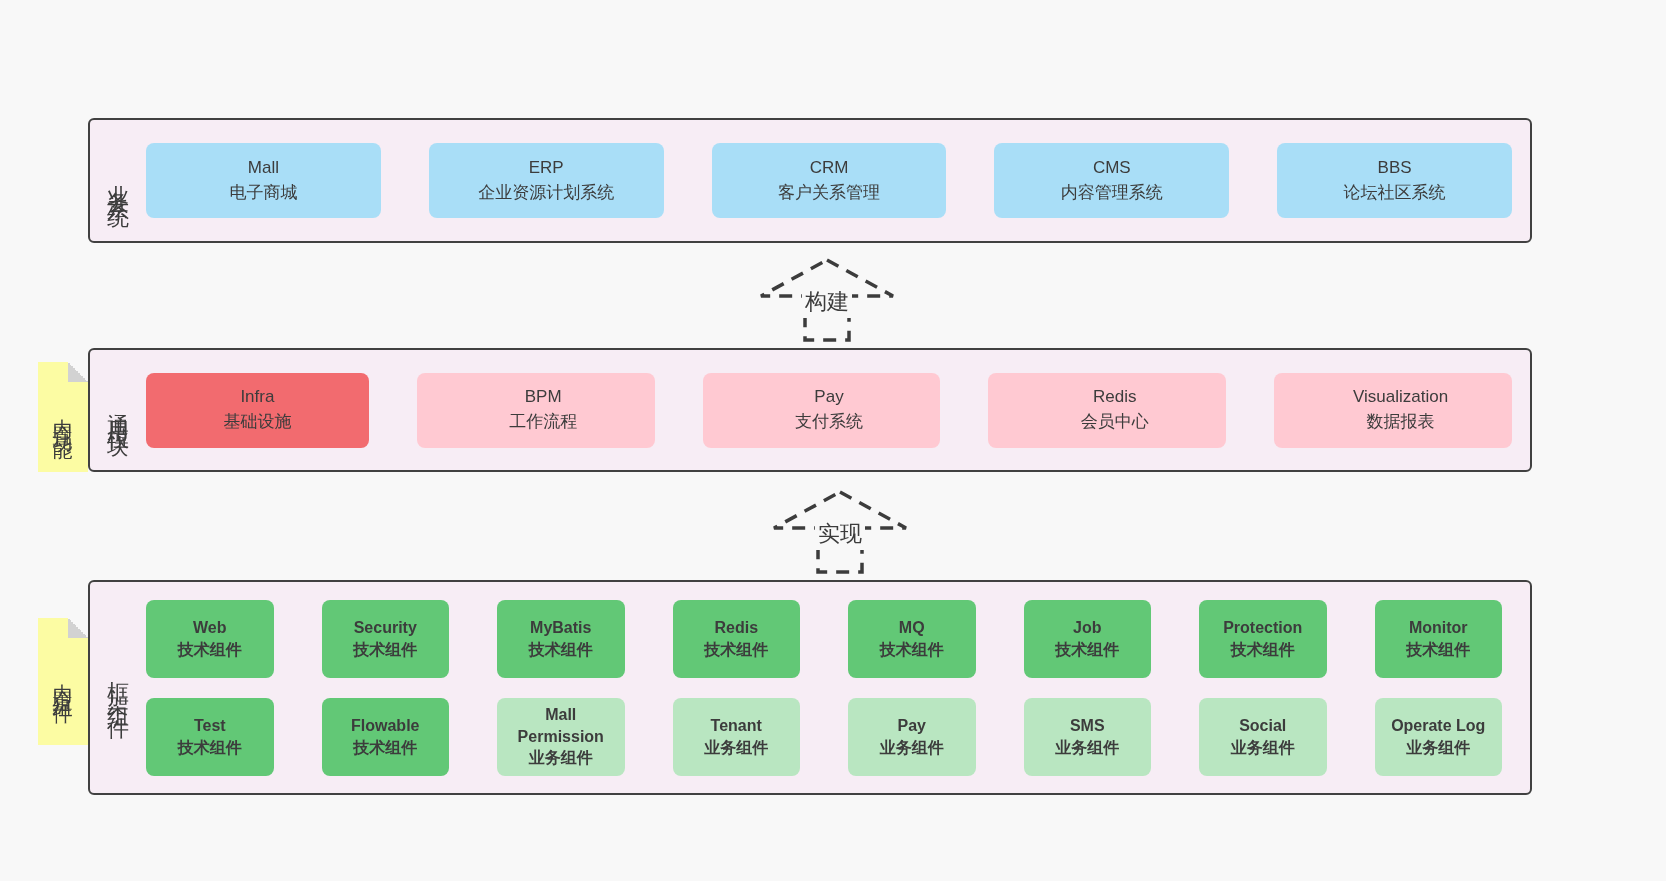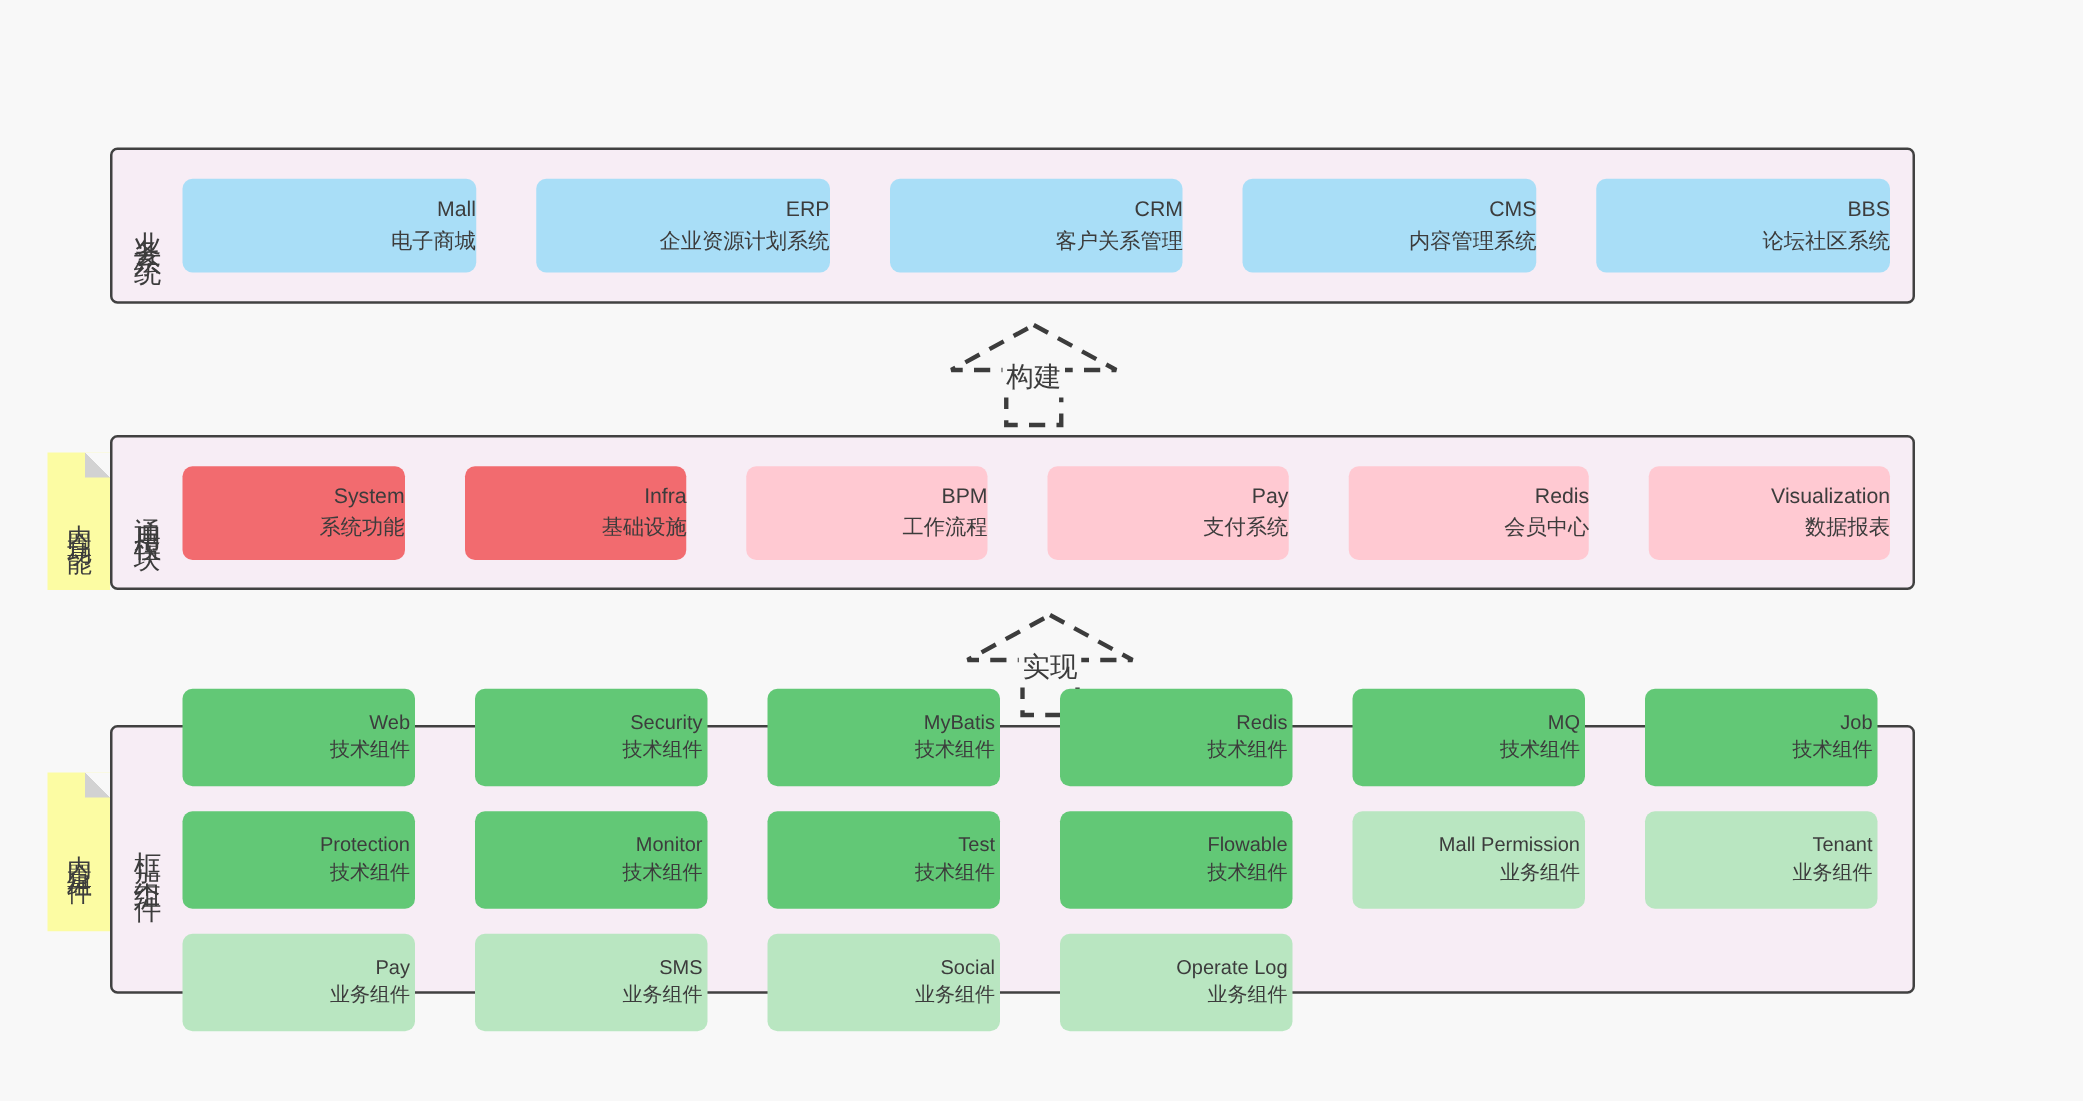--- a/index.html
+++ b/index.html
@@ -40,34 +40,35 @@
     color:var(--text);
   }
   .band-framework .vlabel span{letter-spacing:12px;}
 
   .boxes{
     flex:1; display:flex; gap:48px; padding-right:18px;
   }
   .box{
     flex:1; height:75px; border-radius:8px;
     display:flex; flex-direction:column;
-    align-items:flex-end; justify-content:center;
+    align-items:center; justify-content:center;
     text-align:center; font-size:17px; line-height:1.45;
   }
   .blue{background:var(--box_blue);}
   .red{background:var(--box_red);}
   .pink{background:var(--box_pink);padding-left:15px;}
   .gdark{background:var(--box_green_dark);}
   .glight{background:var(--box_green_light);}
 
   .grid{
     flex:1; display:grid;
-    grid-template-columns:repeat(6,1fr);
+    grid-template-columns:repeat(8,1fr);
     gap:20px 48px; padding-right:28px;
     align-content:center;
+    font-weight:bold;
   }
   .grid .box{height:78px; font-size:16px; line-height:1.35; padding:0 4px;}
 
   
   .sticky{
     position:absolute; left:38px; width:50px;
     background:var(--sticky_bg);
     display:flex; align-items:center; justify-content:center;
   }
   .sticky span{
@@ -135,24 +136,20 @@
 
   <div class="sticky sticky-modules">
     <span>内置功能</span>
   </div>
   <div class="band band-modules">
     <div class="vlabel">
       <span>通用模块</span>
     </div>
     <div class="boxes">
       <div class="box red">
-        <div>System</div>
-        <div>系统功能</div>
-      </div>
-      <div class="box red">
         <div>Infra</div>
         <div>基础设施</div>
       </div>
       <div class="box pink">
         <div>BPM</div>
         <div>工作流程</div>
       </div>
       <div class="box pink">
         <div>Pay</div>
         <div>支付系统</div>

